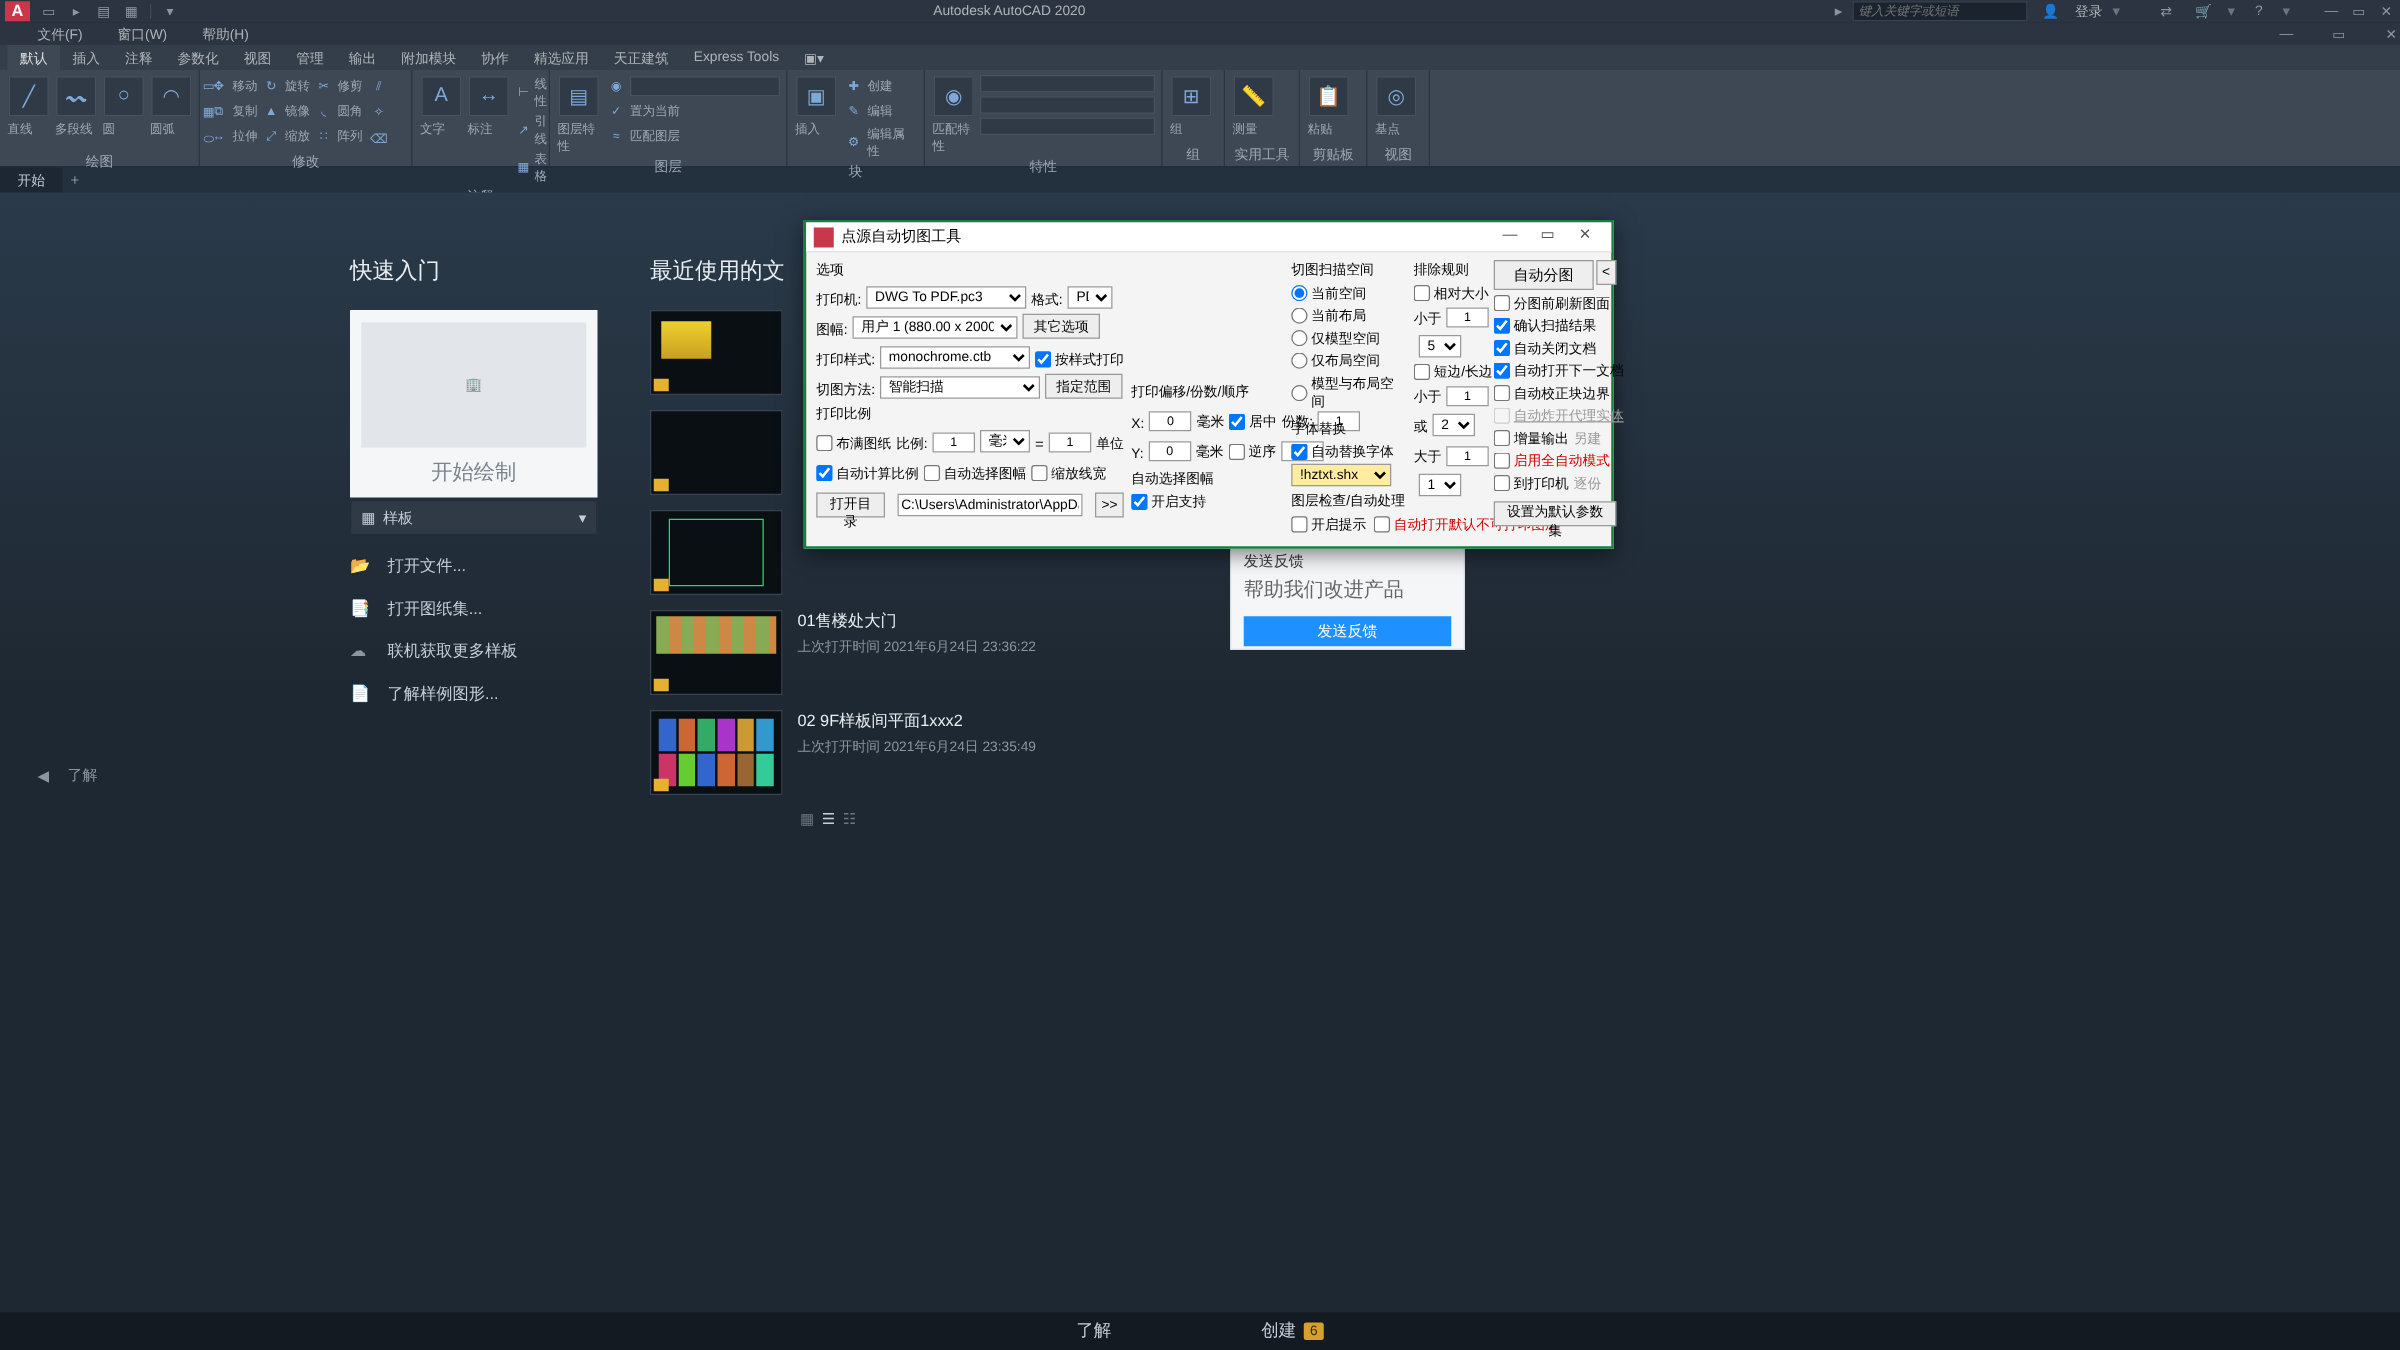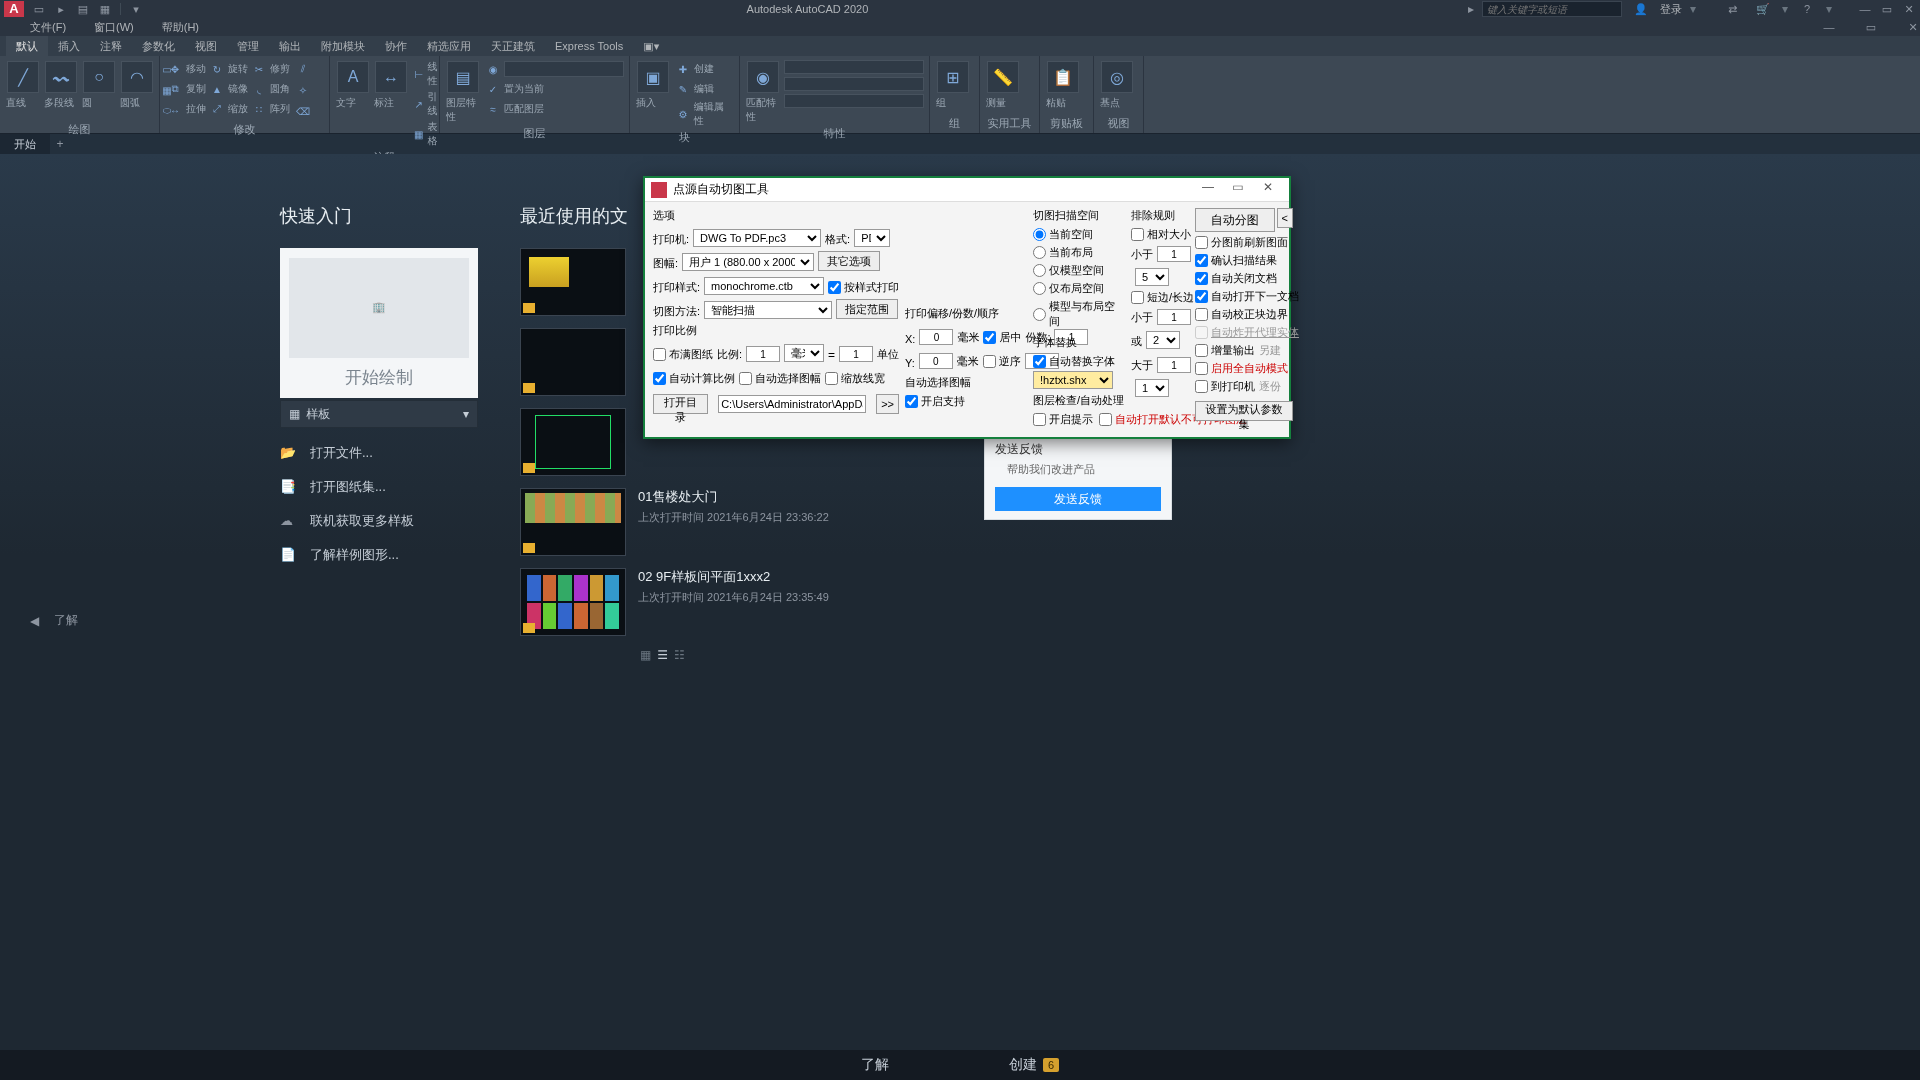--- a/index.html
+++ b/index.html
@@ -55,21 +55,21 @@
 .recent-item { display: flex; gap: 12px; margin-bottom: 12px; }
 .thumb { width: 106px; height: 68px; background: #0a0f14; border: 1px solid #3a4450; position: relative; }
 .thumb-badge { position: absolute; bottom: 2px; left: 2px; width: 12px; height: 10px; background: #e8b030; }
 .recent-text .name { font-size: 13px; color: #e8eef2; }
 .recent-text .meta { font-size: 11px; color: #8d95a0; margin-top: 4px; }
 .view-switch { display: flex; gap: 6px; margin-left: 120px; margin-top: 8px; color: #6a7580; }
 
 
 .feedback-card { position: absolute; top: 430px; left: 984px; width: 188px; height: 90px; background: #f4f6f8; border: 1px solid #d9dee2; padding: 10px; color: #333; }
 .feedback-card .t { font-size: 12px; margin-bottom: 4px; }
-.feedback-card .s { font-size: 11px; color: #666; margin-bottom: 10px; margin-left: 12px; }
+.feedback-card .s { font-size: 16px; color: #666; margin-bottom: 10px; }
 .feedback-btn { width: 100%; height: 24px; background: #1e90ff; color: #fff; border: none; font-size: 12px; }
 
 
 .bottom-bar { position: absolute; bottom: 0; left: 0; right: 0; height: 30px; background: #141a22; display: flex; align-items: center; justify-content: center; gap: 120px; font-size: 14px; }
 .bottom-bar .item { color: #c5cdd6; display: flex; align-items: center; gap: 6px; }
 .badge-yellow { background: #d5a02e; color: #3a2800; padding: 1px 5px; font-size: 11px; border-radius: 2px; }
 
 
 .dialog { position: absolute; top: 176px; left: 643px; width: 648px; background: #f4f4f4; border: 2px solid #15803d; box-shadow: 0 4px 16px rgba(0,0,0,0.5); color: #000; font-size: 12px; }
 .dlg-title { height: 24px; display: flex; align-items: center; padding: 0 6px; background: #fff; border-bottom: 1px solid #ddd; }

